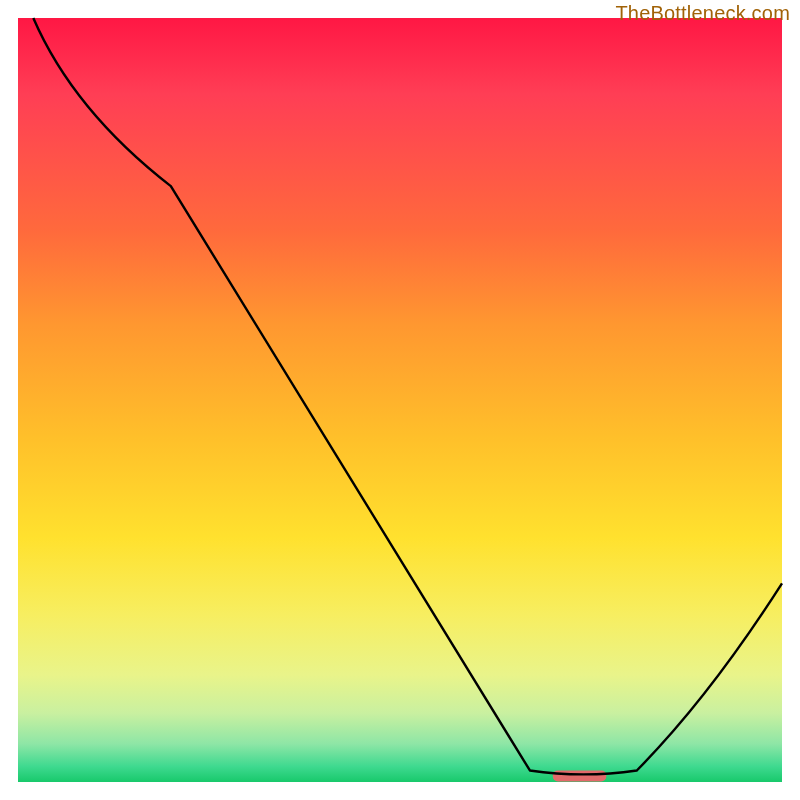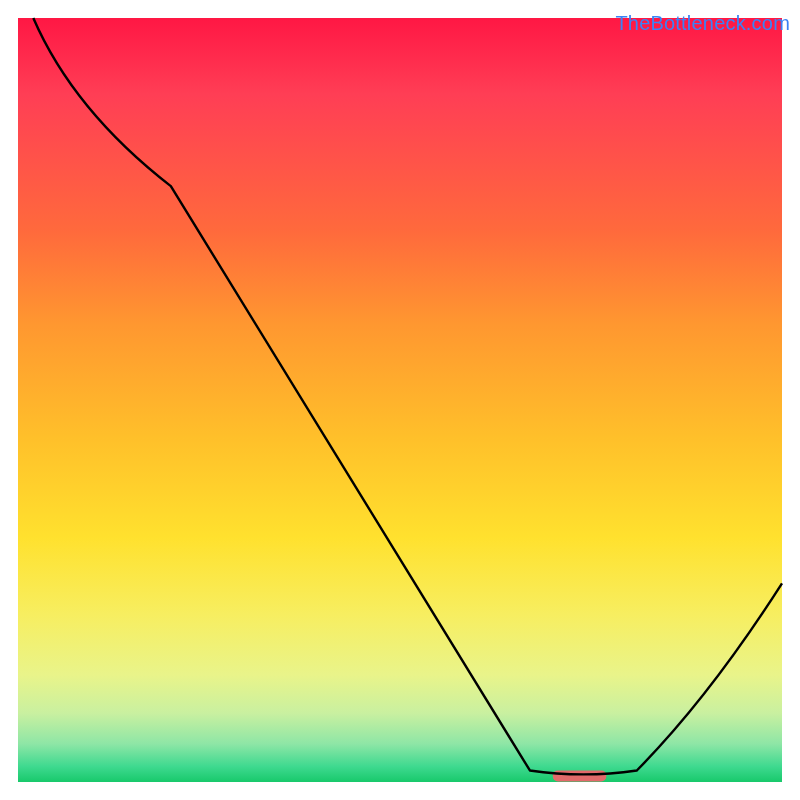--- a/index.html
+++ b/index.html
@@ -33,23 +33,23 @@
       #f7ee60 78%,
       #e9f48a 86%,
       #c9f0a0 91%,
       #8ee6a6 95%,
       #3ed98f 98%,
       #18c96b 100%
     );
   }
   .watermark {
     position: absolute;
-    top: 12px;
+    top: 2px;
     right: 10px;
-    color: #3b82f6;
+    color: #a16207;
     font-size: 20px;
     letter-spacing: 0.2px;
     font-family: Arial, Helvetica, sans-serif;
   }
   svg.overlay {
     position: absolute;
     left: 0;
     top: 0;
   }
 </style>

